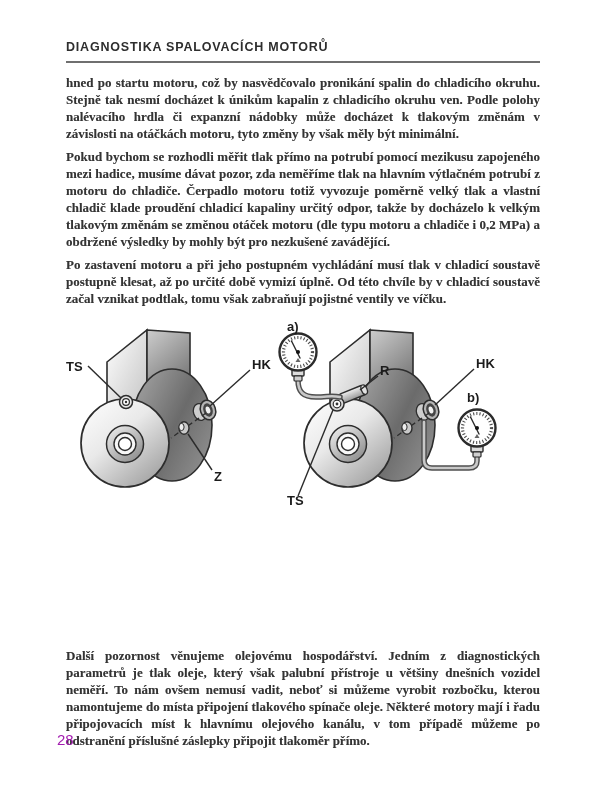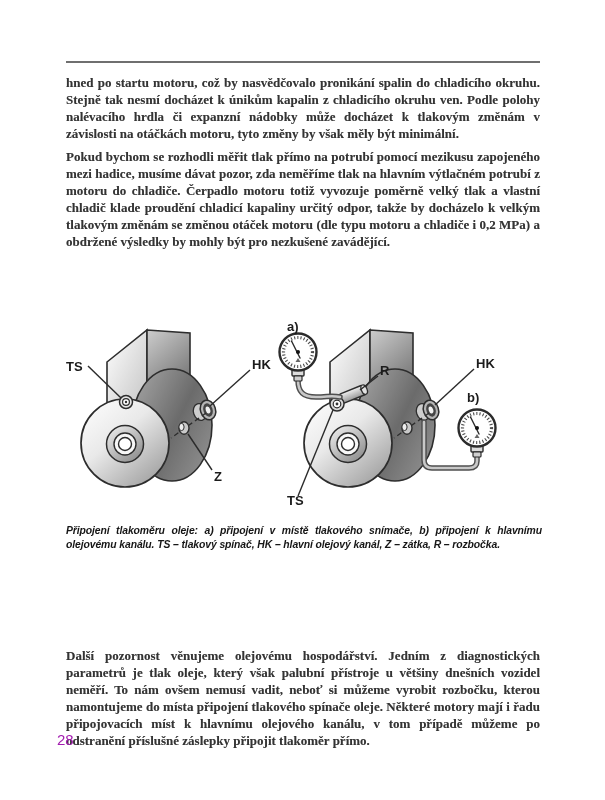--- a/index.html
+++ b/index.html
@@ -46,25 +46,27 @@
     font-family:"Liberation Sans","DejaVu Sans",sans-serif;
     font-size:15px;color:#a21caf;
   }
   svg line, svg path.leader{stroke:#2b2b2b;stroke-width:1.4;}
 </style>
 </head>
 <body>
 
 <div class="page">
 
+  <div class="running-head">DIAGNOSTIKA SPALOVACÍCH MOTORŮ</div>
   <div class="head-rule"></div>
 
   <div class="bodycopy" id="textblock">
     <p>hned po startu motoru, což by nasvědčovalo pronikání spalin do chladicího okruhu. Stejně tak nesmí docházet k únikům kapalin z chladicího okruhu ven. Podle polohy nalévacího hrdla či expanzní nádobky může docházet k tlakovým změnám v závislosti na otáčkách motoru, tyto změny by však měly být minimální.</p>
     <p>Pokud bychom se rozhodli měřit tlak přímo na potrubí pomocí mezikusu zapojeného mezi hadice, musíme dávat pozor, zda neměříme tlak na hlavním výtlačném potrubí z motoru do chladiče. Čerpadlo motoru totiž vyvozuje poměrně velký tlak a vlastní chladič klade proudění chladicí kapaliny určitý odpor, takže by docházelo k velkým tlakovým změnám se změnou otáček motoru (dle typu motoru a chladiče i 0,2 MPa) a obdržené výsledky by mohly být pro nezkušené zavádějící.</p>
+    <p>Po zastavení motoru a při jeho postupném vychládání musí tlak v chladicí soustavě postupně klesat, až po určité době vymizí úplně. Od této chvíle by v chladicí soustavě začal vznikat podtlak, tomu však zabraňují pojistné ventily ve víčku.</p>
   </div>
 
   <svg class="figure-svg" viewBox="0 0 530 215">
     <defs>
       <linearGradient id="gFace" x1="0%" y1="0%" x2="85%" y2="100%">
         <stop offset="0%" stop-color="#ffffff"></stop>
           <stop offset="45%" stop-color="#e9e9e9"></stop>
           <stop offset="100%" stop-color="#9d9d9d"></stop>
       </linearGradient>
       <linearGradient id="gBody" x1="0%" y1="0%" x2="100%" y2="70%">
@@ -160,21 +162,20 @@
     <line x1="338" y1="78" x2="320" y2="92"></line>
     <line x1="434" y1="71" x2="395" y2="107"></line>
     <line x1="258" y1="198" x2="293" y2="112"></line>
     <text class="fig-label" x="247" y="33">a)</text>
     <text class="fig-label" x="340" y="77">R</text>
     <text class="fig-label" x="436" y="70">HK</text>
     <text class="fig-label" x="427" y="104">b)</text>
     <text class="fig-label" x="247" y="207">TS</text>
   </svg>
 
-  <div class="caption">Připojení tlakoměru oleje: a) připojení v místě tlakového snímače, b) připojení k hlavnímu olejovému kanálu. TS – tlakový spínač, HK – hlavní olejový kanál, Z – zátka, R – rozbočka.</div>
 
 
   <div class="bodycopy" id="sectionblock">
     <p>Další pozornost věnujeme olejovému hospodářství. Jedním z diagnostických parametrů je tlak oleje, který však palubní přístroje u většiny dnešních vozidel neměří. To nám ovšem nemusí vadit, neboť si můžeme vyrobit rozbočku, kterou namontujeme do místa připojení tlakového spínače oleje. Některé motory mají i řadu připojovacích míst k hlavnímu olejového kanálu, v tom případě můžeme po odstranění příslušné záslepky připojit tlakoměr přímo.</p>
   </div>
 
   <div class="page-number">28</div>
 
 </div>
 

